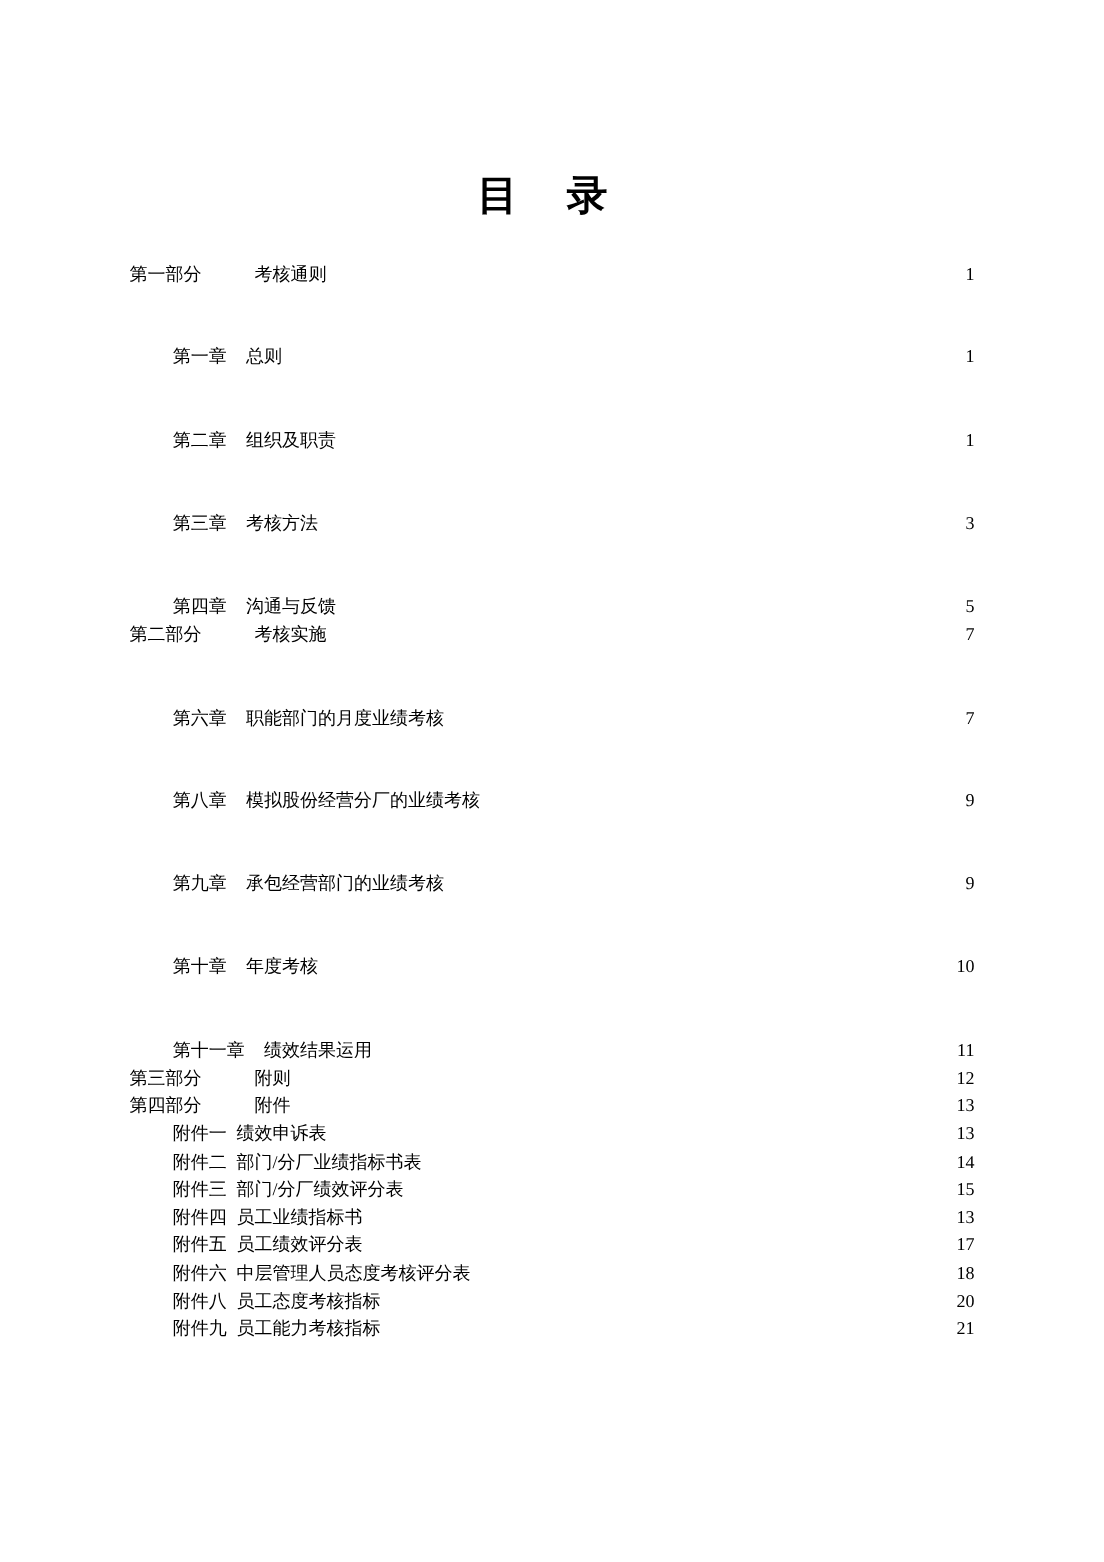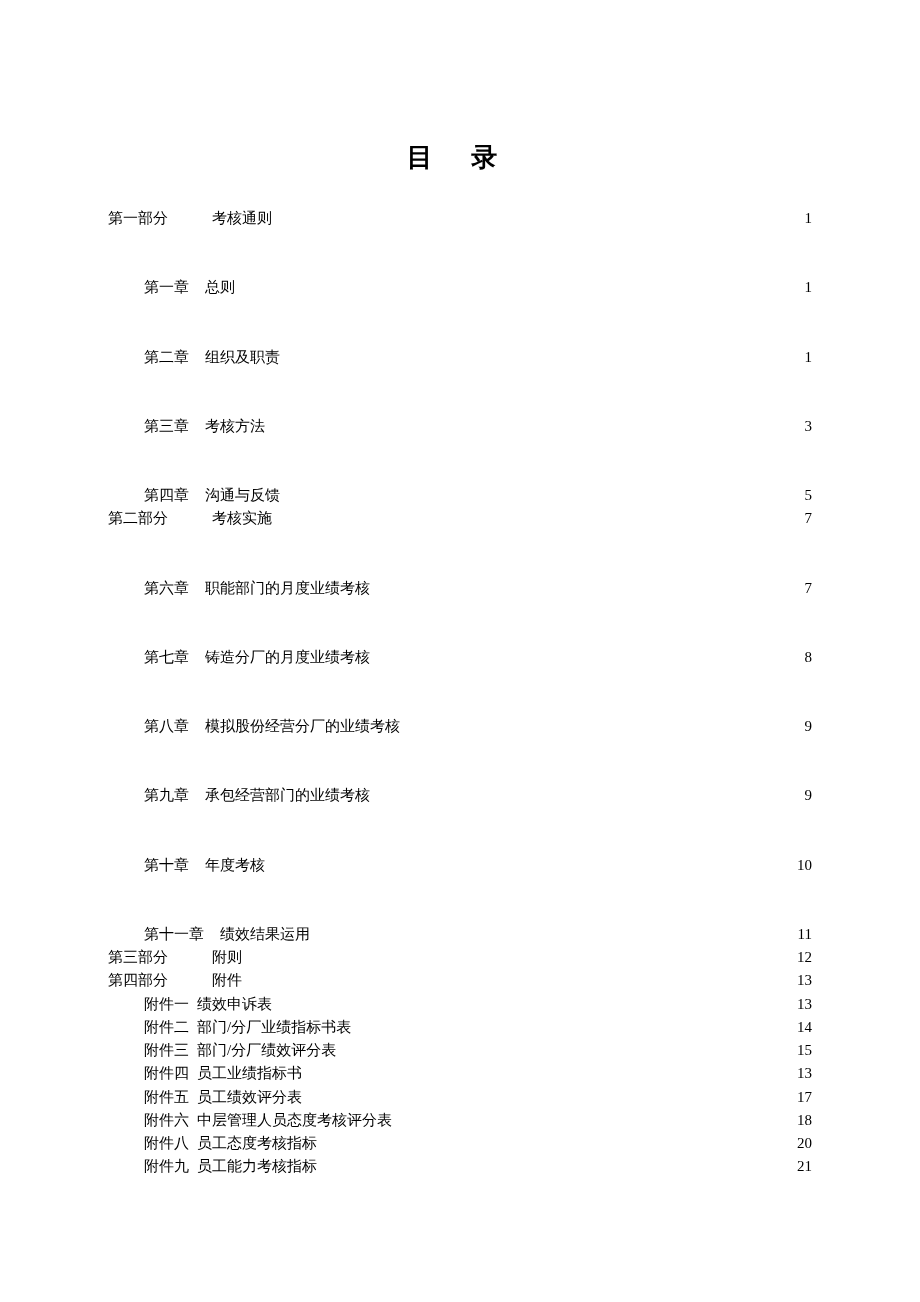--- a/index.html
+++ b/index.html
@@ -9,21 +9,21 @@
     }
     body {
       width: 920px;
       height: 1302px;
       background: #ffffff;
       font-family: "SimSun", "宋体", serif;
       padding-top: 140px;
     }
     .title {
       text-align: center;
-      font-size: 26px;
+      font-size: 34px;
       font-weight: bold;
       letter-spacing: 16px;
       color: #000;
       margin-bottom: 32px;
     }
     .toc {
       margin: 0 108px;
       font-size: 15px;
       line-height: 1.55;
       color: #000;
@@ -108,26 +108,20 @@
       <span class="leader sparse"></span>
       <span class="page">7</span>
     </div>
     <div class="toc-row indent-1">
       <span class="label gap-med">第六章</span>
       <span class="text">职能部门的月度业绩考核</span>
       <span class="leader "></span>
       <span class="page">7</span>
     </div>
     <div class="toc-row indent-1">
-      <span class="label gap-med">第七章</span>
-      <span class="text">铸造分厂的月度业绩考核</span>
-      <span class="leader "></span>
-      <span class="page">8</span>
-    </div>
-    <div class="toc-row indent-1">
       <span class="label gap-med">第八章</span>
       <span class="text">模拟股份经营分厂的业绩考核</span>
       <span class="leader "></span>
       <span class="page">9</span>
     </div>
     <div class="toc-row indent-1">
       <span class="label gap-med">第九章</span>
       <span class="text">承包经营部门的业绩考核</span>
       <span class="leader "></span>
       <span class="page">9</span>

